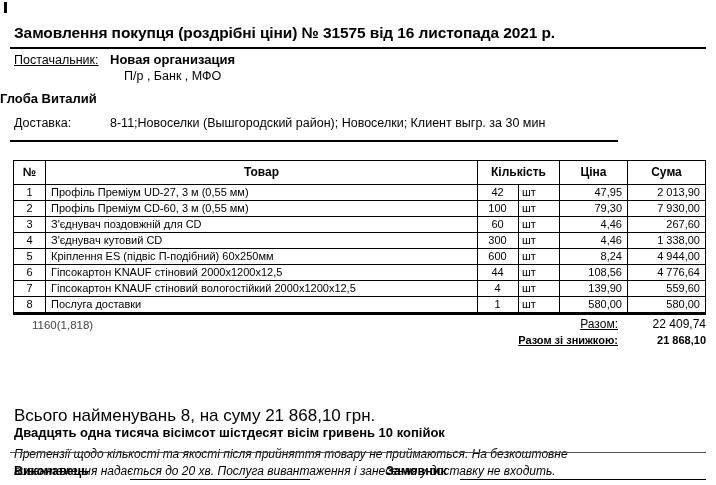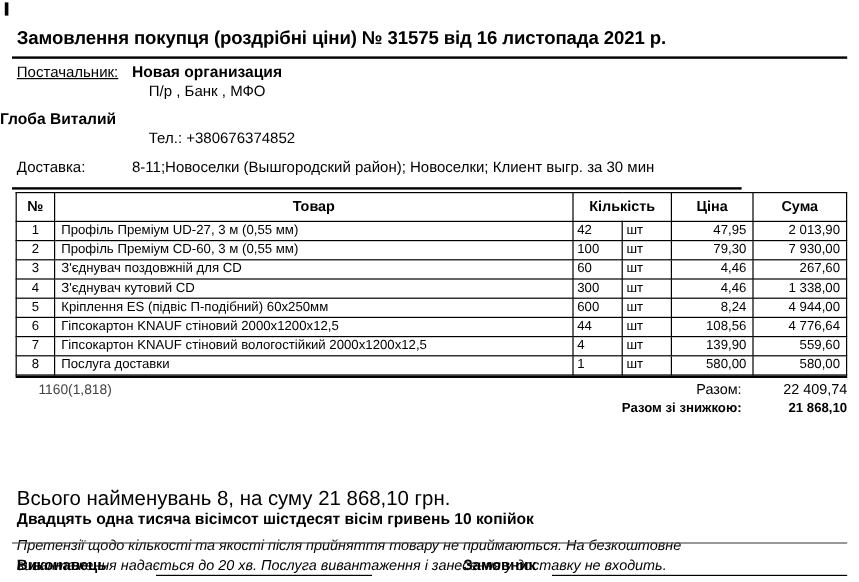--- a/index.html
+++ b/index.html
@@ -117,21 +117,21 @@
   }
   table.items tbody td.c-num {
     text-align: center;
     width: 32px;
   }
   table.items tbody td.c-name {
     text-align: left;
     padding-left: 5px;
   }
   table.items tbody td.c-qty {
-    text-align: left;
+    text-align: center;
     width: 52px;
     padding-right: 4px;
   }
   table.items tbody td.c-unit {
     text-align: left;
     width: 30px;
     padding-left: 3px;
   }
   table.items tbody td.c-price {
     text-align: right;
@@ -175,20 +175,21 @@
   .trow {
     display: flex;
     justify-content: flex-end;
     align-items: baseline;
     line-height: 16px;
   }
   .tlabel {
     text-align: center;
     padding-right: 10px;
     white-space: nowrap;
+    text-decoration: underline;
   }
   .tvalue {
     width: 78px;
     text-align: right;
     white-space: nowrap;
   }
   .trow.grand .tlabel,
   .trow.grand .tvalue {
     font-weight: bold;
     font-size: 11px;
@@ -270,24 +271,20 @@
       <div class="plabel">Постачальник:</div>
       <div class="pvalue bold">Новая организация</div>
     </div>
     <div class="prow sub">
       <div class="plabel plain"></div>
       <div class="pvalue indent">П/р , Банк , МФО</div>
     </div>
 
     <div class="prow" style="margin-top:6px">
       <div class="pvalue bold">Глоба Виталий</div>
-    </div>
-    <div class="prow sub">
-      <div class="plabel plain"></div>
-      <div class="pvalue indent">Тел.: +380676374852</div>
     </div>
 
     <div class="prow" style="margin-top:8px">
       <div class="plabel plain">Доставка:</div>
       <div class="pvalue">8-11;Новоселки (Вышгородский район); Новоселки; Клиент выгр. за 30 мин</div>
     </div>
 
     <div class="parties-rule"></div>
   </div>
 

